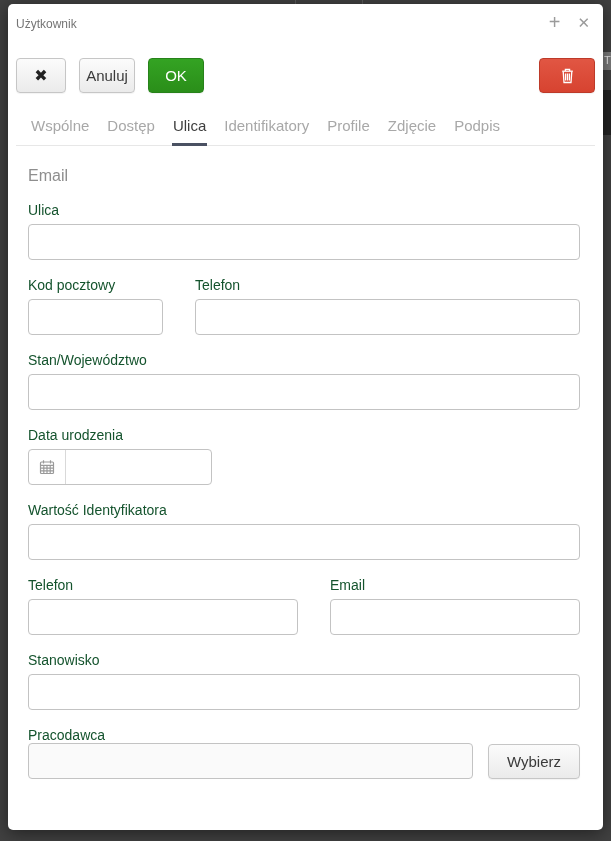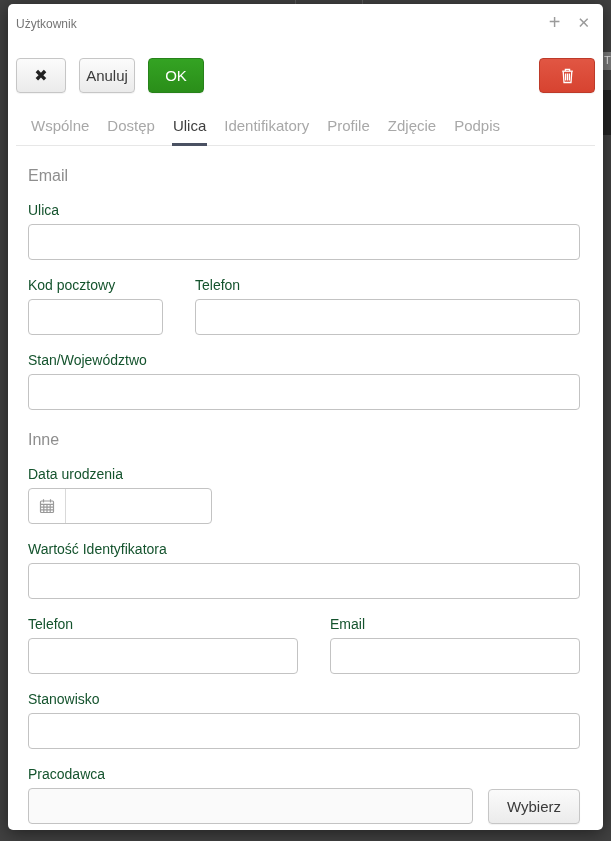--- a/index.html
+++ b/index.html
@@ -71,21 +71,21 @@
   .date-group{
     margin-top:6px;width:184px;height:36px;box-sizing:border-box;
     border:1px solid #c3c3c3;border-radius:4px;display:flex;background:#fff;overflow:hidden;
   }
   .date-addon{
     width:36px;flex:0 0 auto;display:flex;align-items:center;justify-content:center;
     border-right:1px solid #d9d9d9;color:#9a9a9a;cursor:pointer;
   }
   .date-input{flex:1 1 auto;min-width:0;border:none;outline:none;height:100%;padding:0 8px;font-size:14px;font-family:inherit;background:transparent}
 
-  .employer-row{display:flex;gap:15px;margin-top:6px;align-items:flex-end}
+  .employer-row{display:flex;gap:15px;align-items:flex-end}
   .employer-input{margin-top:0;flex:1 1 auto;background:#fafafa}
   .btn-choose{width:92px;flex:0 0 auto}
 </style>
 </head>
 <body>
 
 <div class="bg-vline" style="left:295px"></div>
 <div class="bg-vline" style="left:362px"></div>
 <div class="bg-light-band">T</div>
 <div class="bg-dark-block"></div>
@@ -144,21 +144,20 @@
       </div>
       <div class="col-flex">
         <div class="field-label">Telefon</div>
         <input class="tinput" type="text" value="" style="">
       </div>
     </div>
 
     <div class="field-label">Stan/Województwo</div>
     <input class="tinput" type="text" value="" style="">
 
-    <div class="section-heading">Inne</div>
 
     <div class="field-label">Data urodzenia</div>
     <div class="date-group">
       <span class="date-addon">
         <svg width="16" height="16" viewBox="0 0 16 16" fill="none" stroke="#9a9a9a" stroke-width="1.2">
           <rect x="1.5" y="3" width="13" height="11.5" rx="1"></rect>
           <path d="M4.5 1.2 v3.2 M11.5 1.2 v3.2"></path>
           <path d="M1.5 6.4 h13"></path>
           <path d="M4.8 6.4 v8 M8 6.4 v8 M11.2 6.4 v8"></path>
           <path d="M1.5 9.1 h13 M1.5 11.8 h13"></path>

